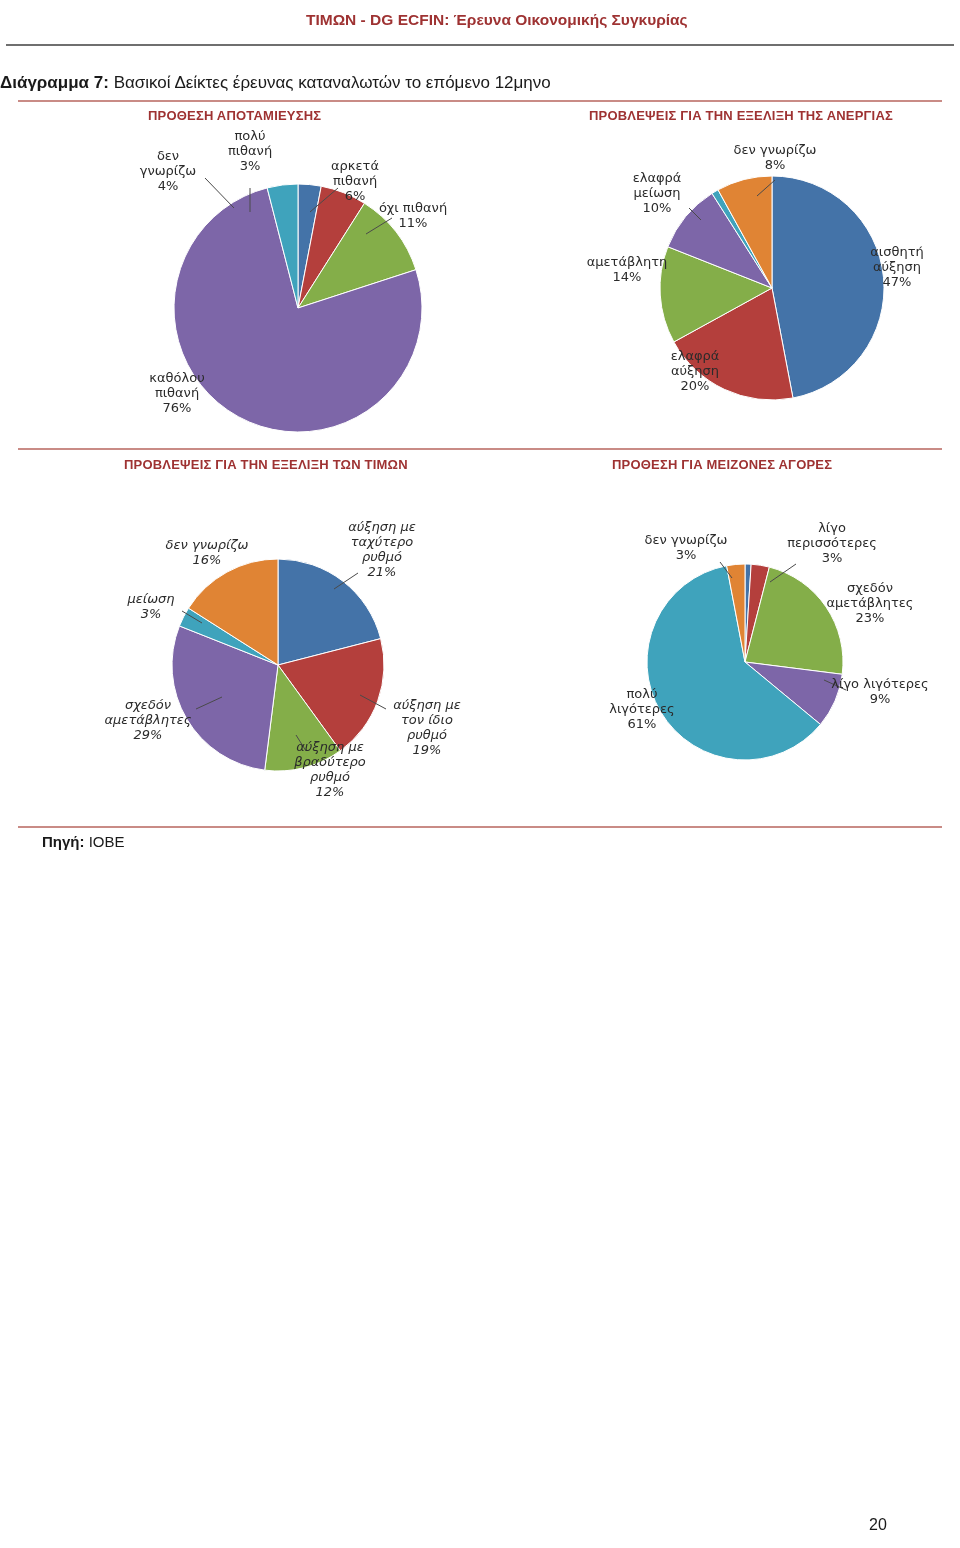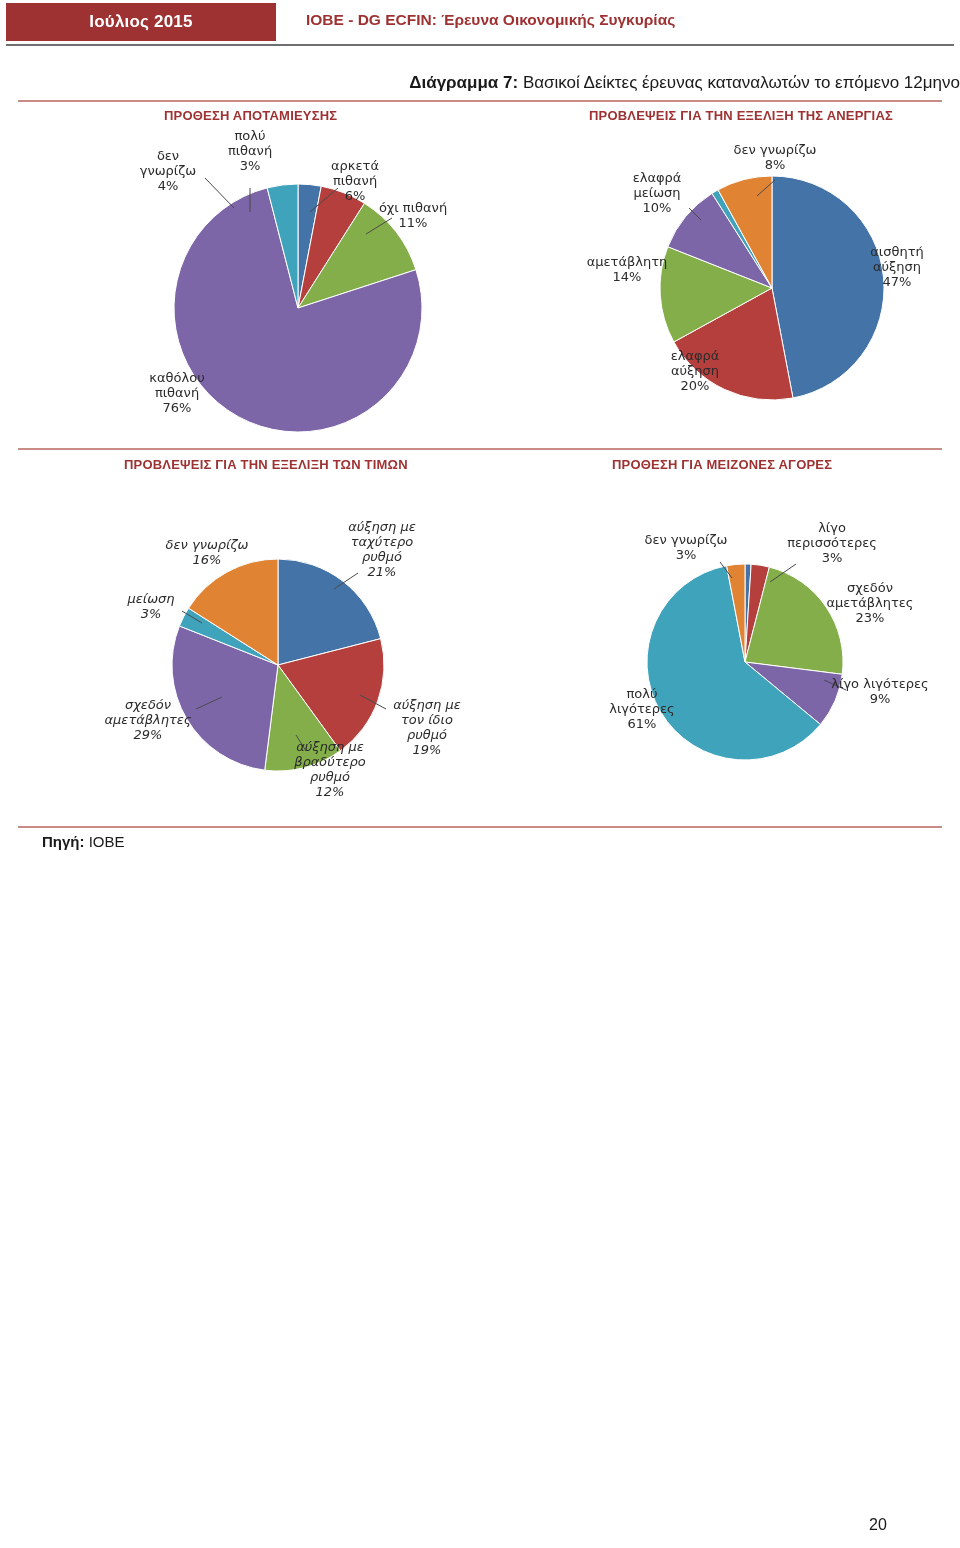--- a/index.html
+++ b/index.html
@@ -56,21 +56,21 @@
     height: 2px;
     background: #6f6f6f;
   }
 
   
   .figure-title {
     position: absolute;
     top: 73px;
     left: 0;
     width: 960px;
-    text-align: right;
+    text-align: left;
     font-size: 17px;
     color: #1a1a1a;
     white-space: nowrap;
   }
   .figure-title b { font-weight: bold; }
   .title-rule {
     position: absolute;
     top: 100px;
     left: 18px;
     width: 924px;
@@ -81,21 +81,21 @@
   
   .panel-caption {
     position: absolute;
     font-size: 13px;
     font-weight: bold;
     color: #9e3232;
     letter-spacing: 0.2px;
     font-variant: small-caps;
     white-space: nowrap;
   }
-  #cap-savings   { top: 108px; left: 164px; text-align: right; }
+  #cap-savings   { top: 108px; left: 148px; text-align: right; }
   #cap-unemp     { top: 108px; left: 565px; padding-left: 24px; }
   #cap-prices    { top: 457px; left: 100px; padding-left: 24px; }
   #cap-purchases { top: 457px; left: 612px; }
 
   .mid-rule {
     position: absolute;
     top: 448px;
     left: 18px;
     width: 924px;
     height: 2px;
@@ -149,24 +149,21 @@
   .leader-line {
     stroke: #4a4a4a;
     stroke-width: 1;
     fill: none;
   }
 </style>
 </head>
 <body>
 
 <div class="page-header">
-  <div class="header-date-band">
-    <span>Ιούλιος 2015</span>
-  </div>
-  <div class="header-title">ΙΟΒΕ - DG ECFIN: Έρευνα Οικονομικής Συγκυρίας</div>
+  <div class="header-title">ΤΙΜΩΝ - DG ECFIN: Έρευνα Οικονομικής Συγκυρίας</div>
   <div class="header-rule"></div>
 </div>
 
 <div class="figure-title">
   <b>Διάγραμμα 7:</b>
   <span>Βασικοί Δείκτες έρευνας καταναλωτών το επόμενο 12μηνο</span>
 </div>
 <div class="title-rule"></div>
 
 <div class="panel-caption" id="cap-savings">ΠΡΟΘΕΣΗ ΑΠΟΤΑΜΙΕΥΣΗΣ</div>

